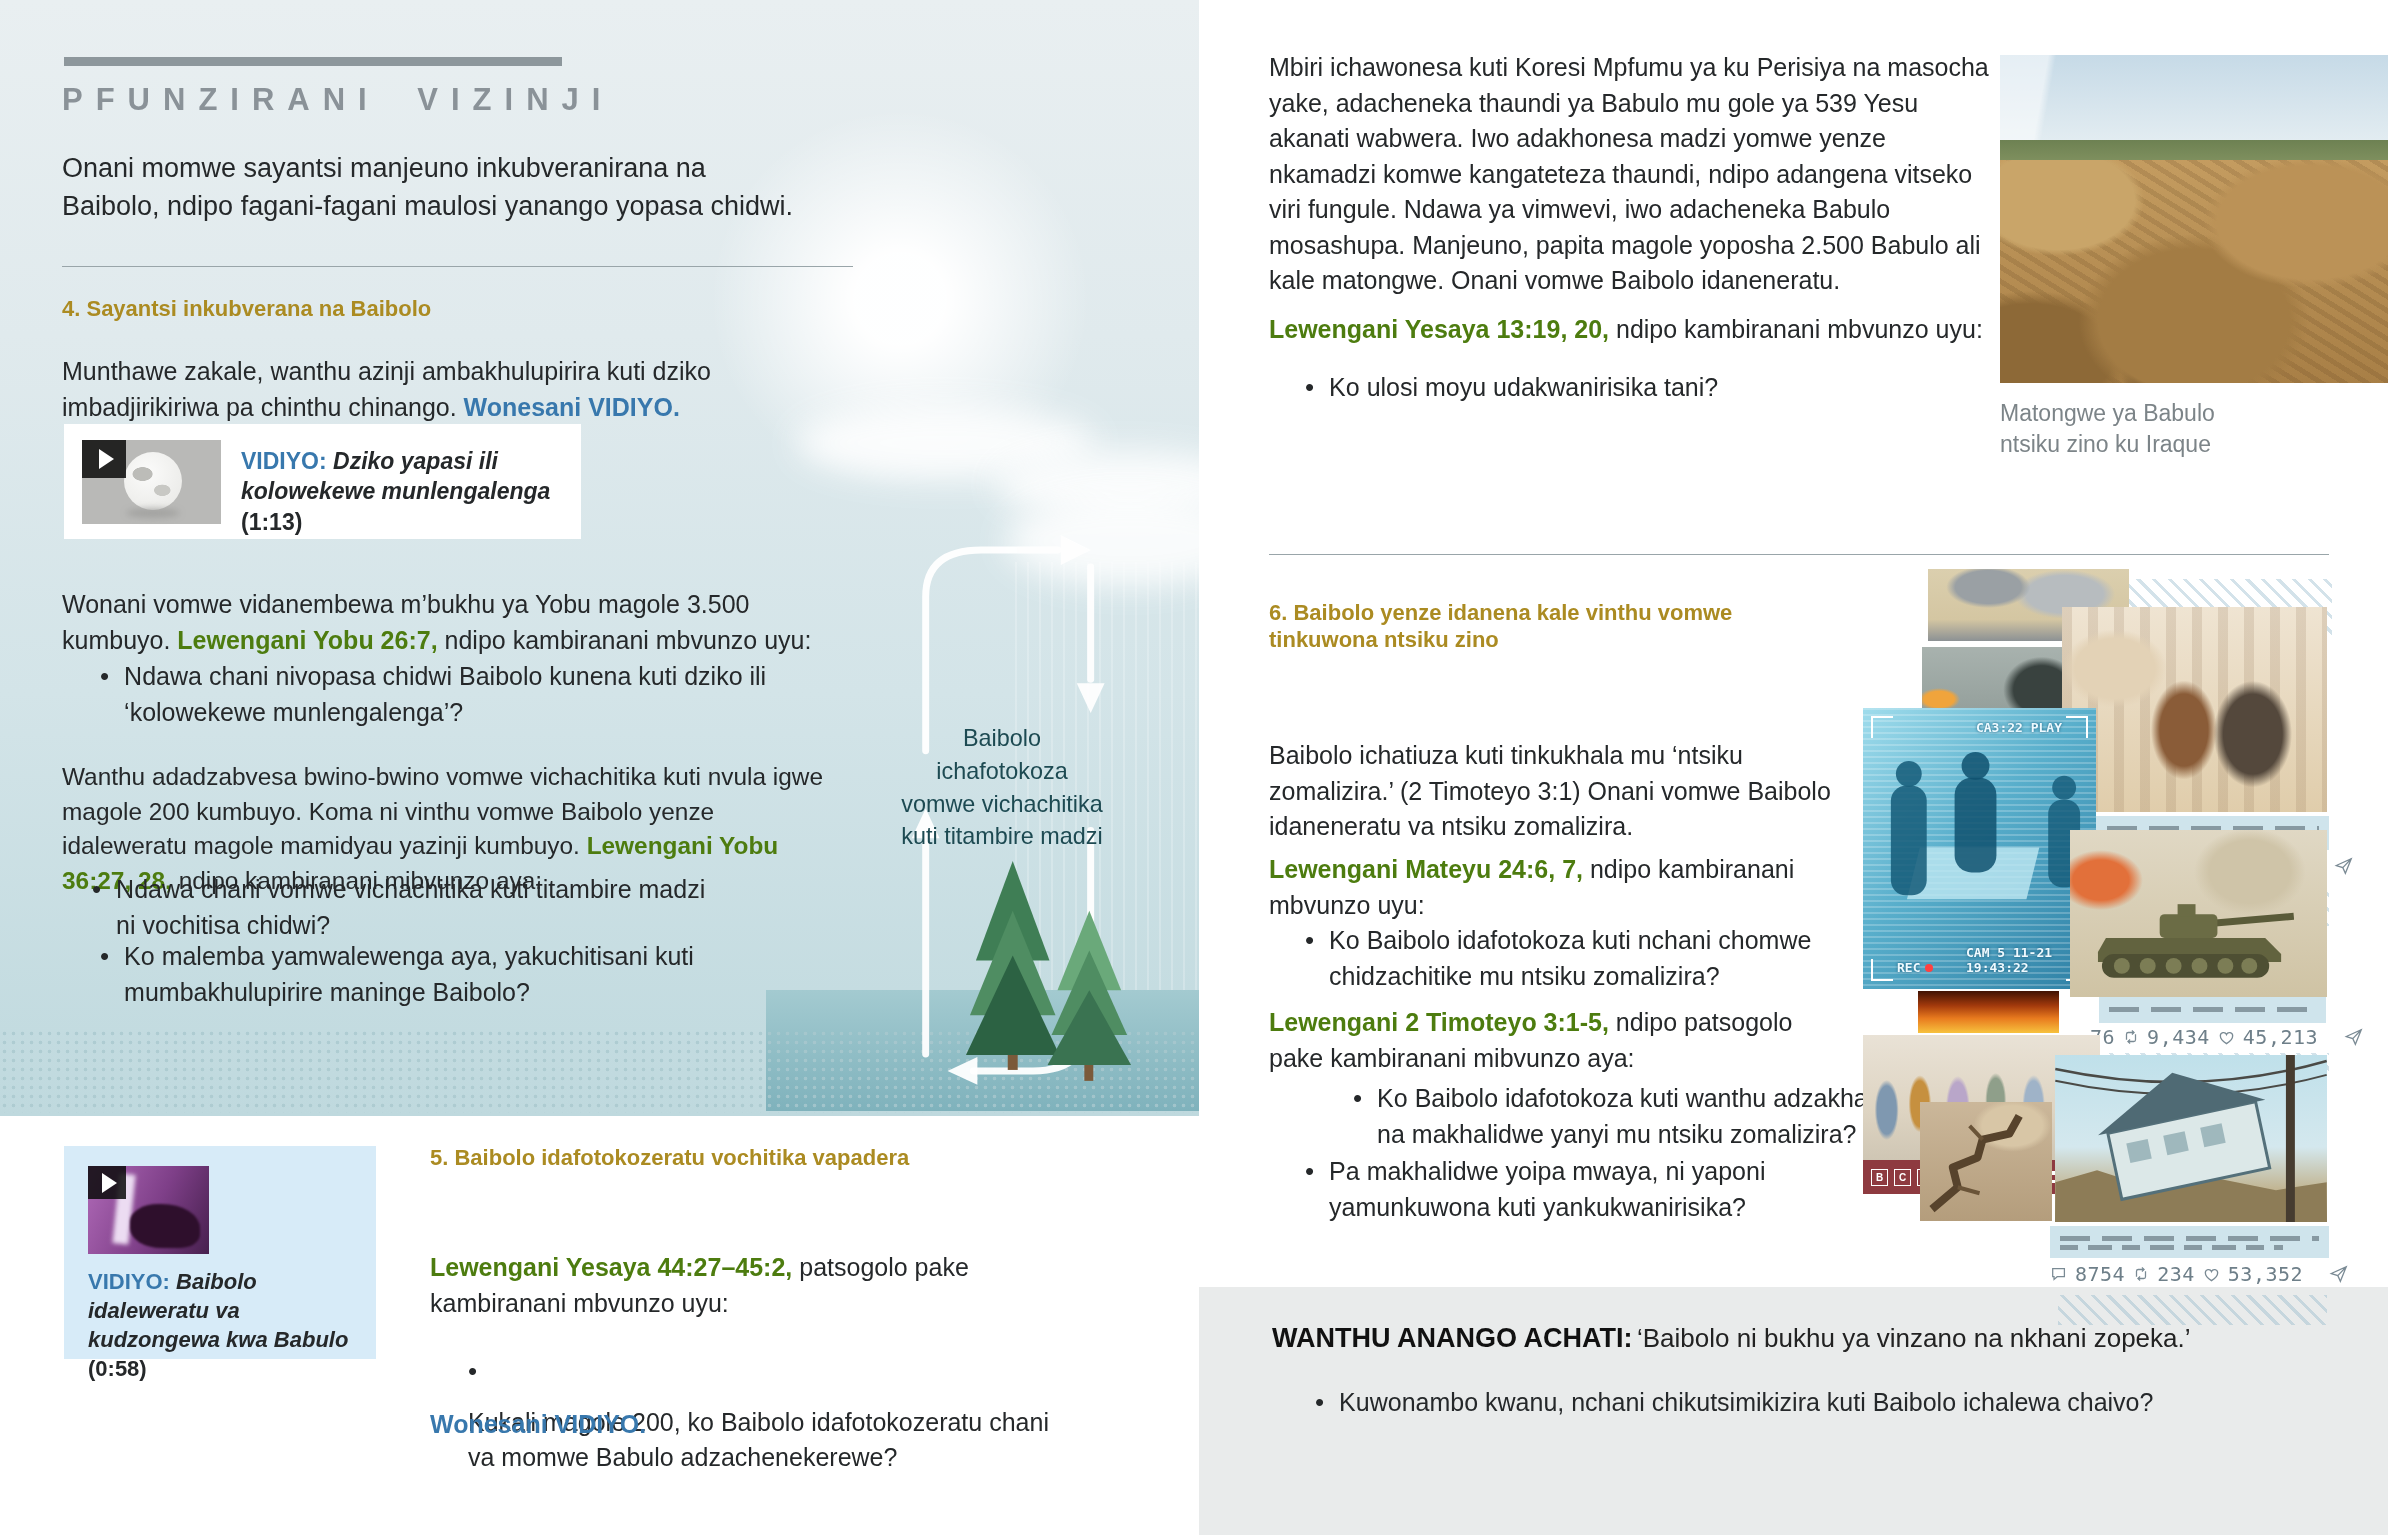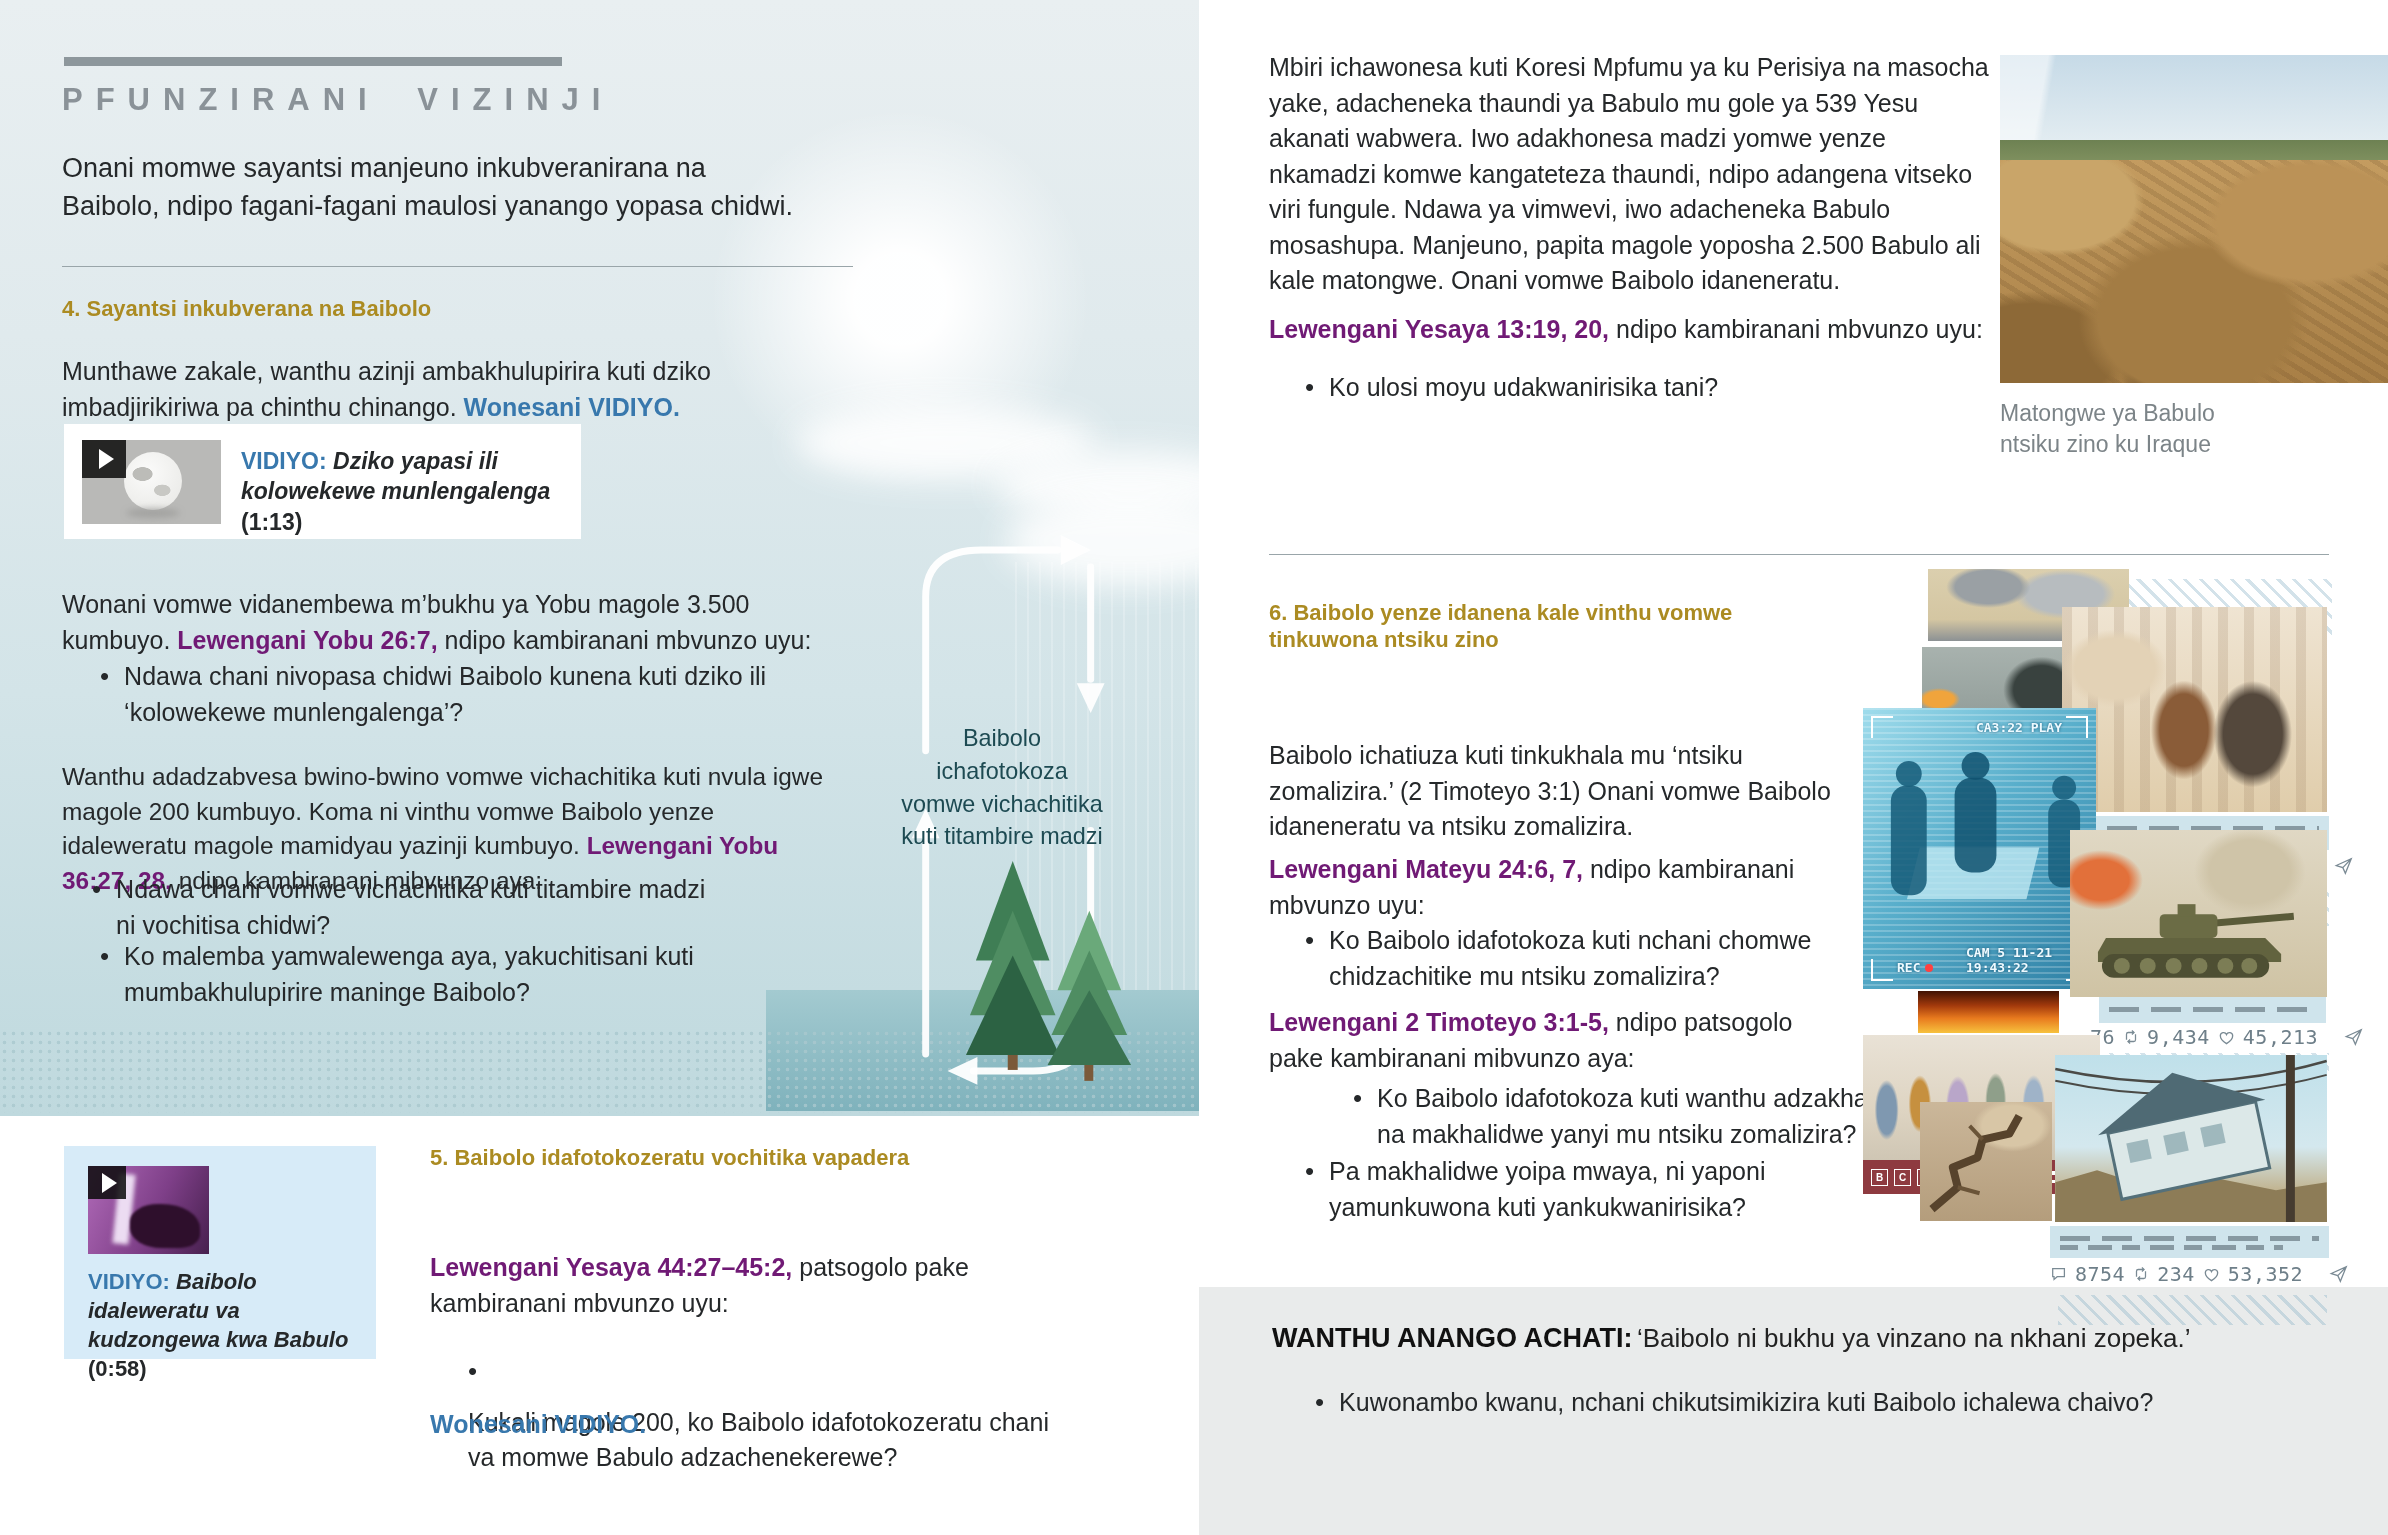--- a/index.html
+++ b/index.html
@@ -1,20 +1,20 @@
 <!DOCTYPE html>
 <html><head>
 <meta charset="utf-8">
 <style>
   html,body{margin:0;padding:0;background:#fff;}
   #stage{position:relative;width:2388px;height:1535px;overflow:hidden;
          font-family:"Liberation Sans","DejaVu Sans",sans-serif;color:#25282a;}
   .abs{position:absolute;}
   .t{font-size:25px;line-height:1.42;color:#25282a;}
-  .gold{color:#701a75;font-weight:bold;}
+  .gold{color:#4d7c0f;font-weight:bold;}
   .blue{color:#3878ad;font-weight:bold;}
   .bullet{display:flex;gap:15px;}
   .dot{flex:0 0 auto;}
   .dot::before{content:"\2022";font-size:26px;line-height:1.3;}
   h1,h2{margin:0;font-weight:bold;}
   
   .sky{background:
        radial-gradient(circle at 900px 299px, rgba(255,255,255,.98) 0 46px, rgba(255,255,255,0) 189px),
        linear-gradient(180deg,#e9eff1 0%,#e0eaed 30%,#d3e4e8 62%,#bfd9de 100%);}
   .cloud{background:#fff;border-radius:50%;filter:blur(16px);opacity:.85;}

